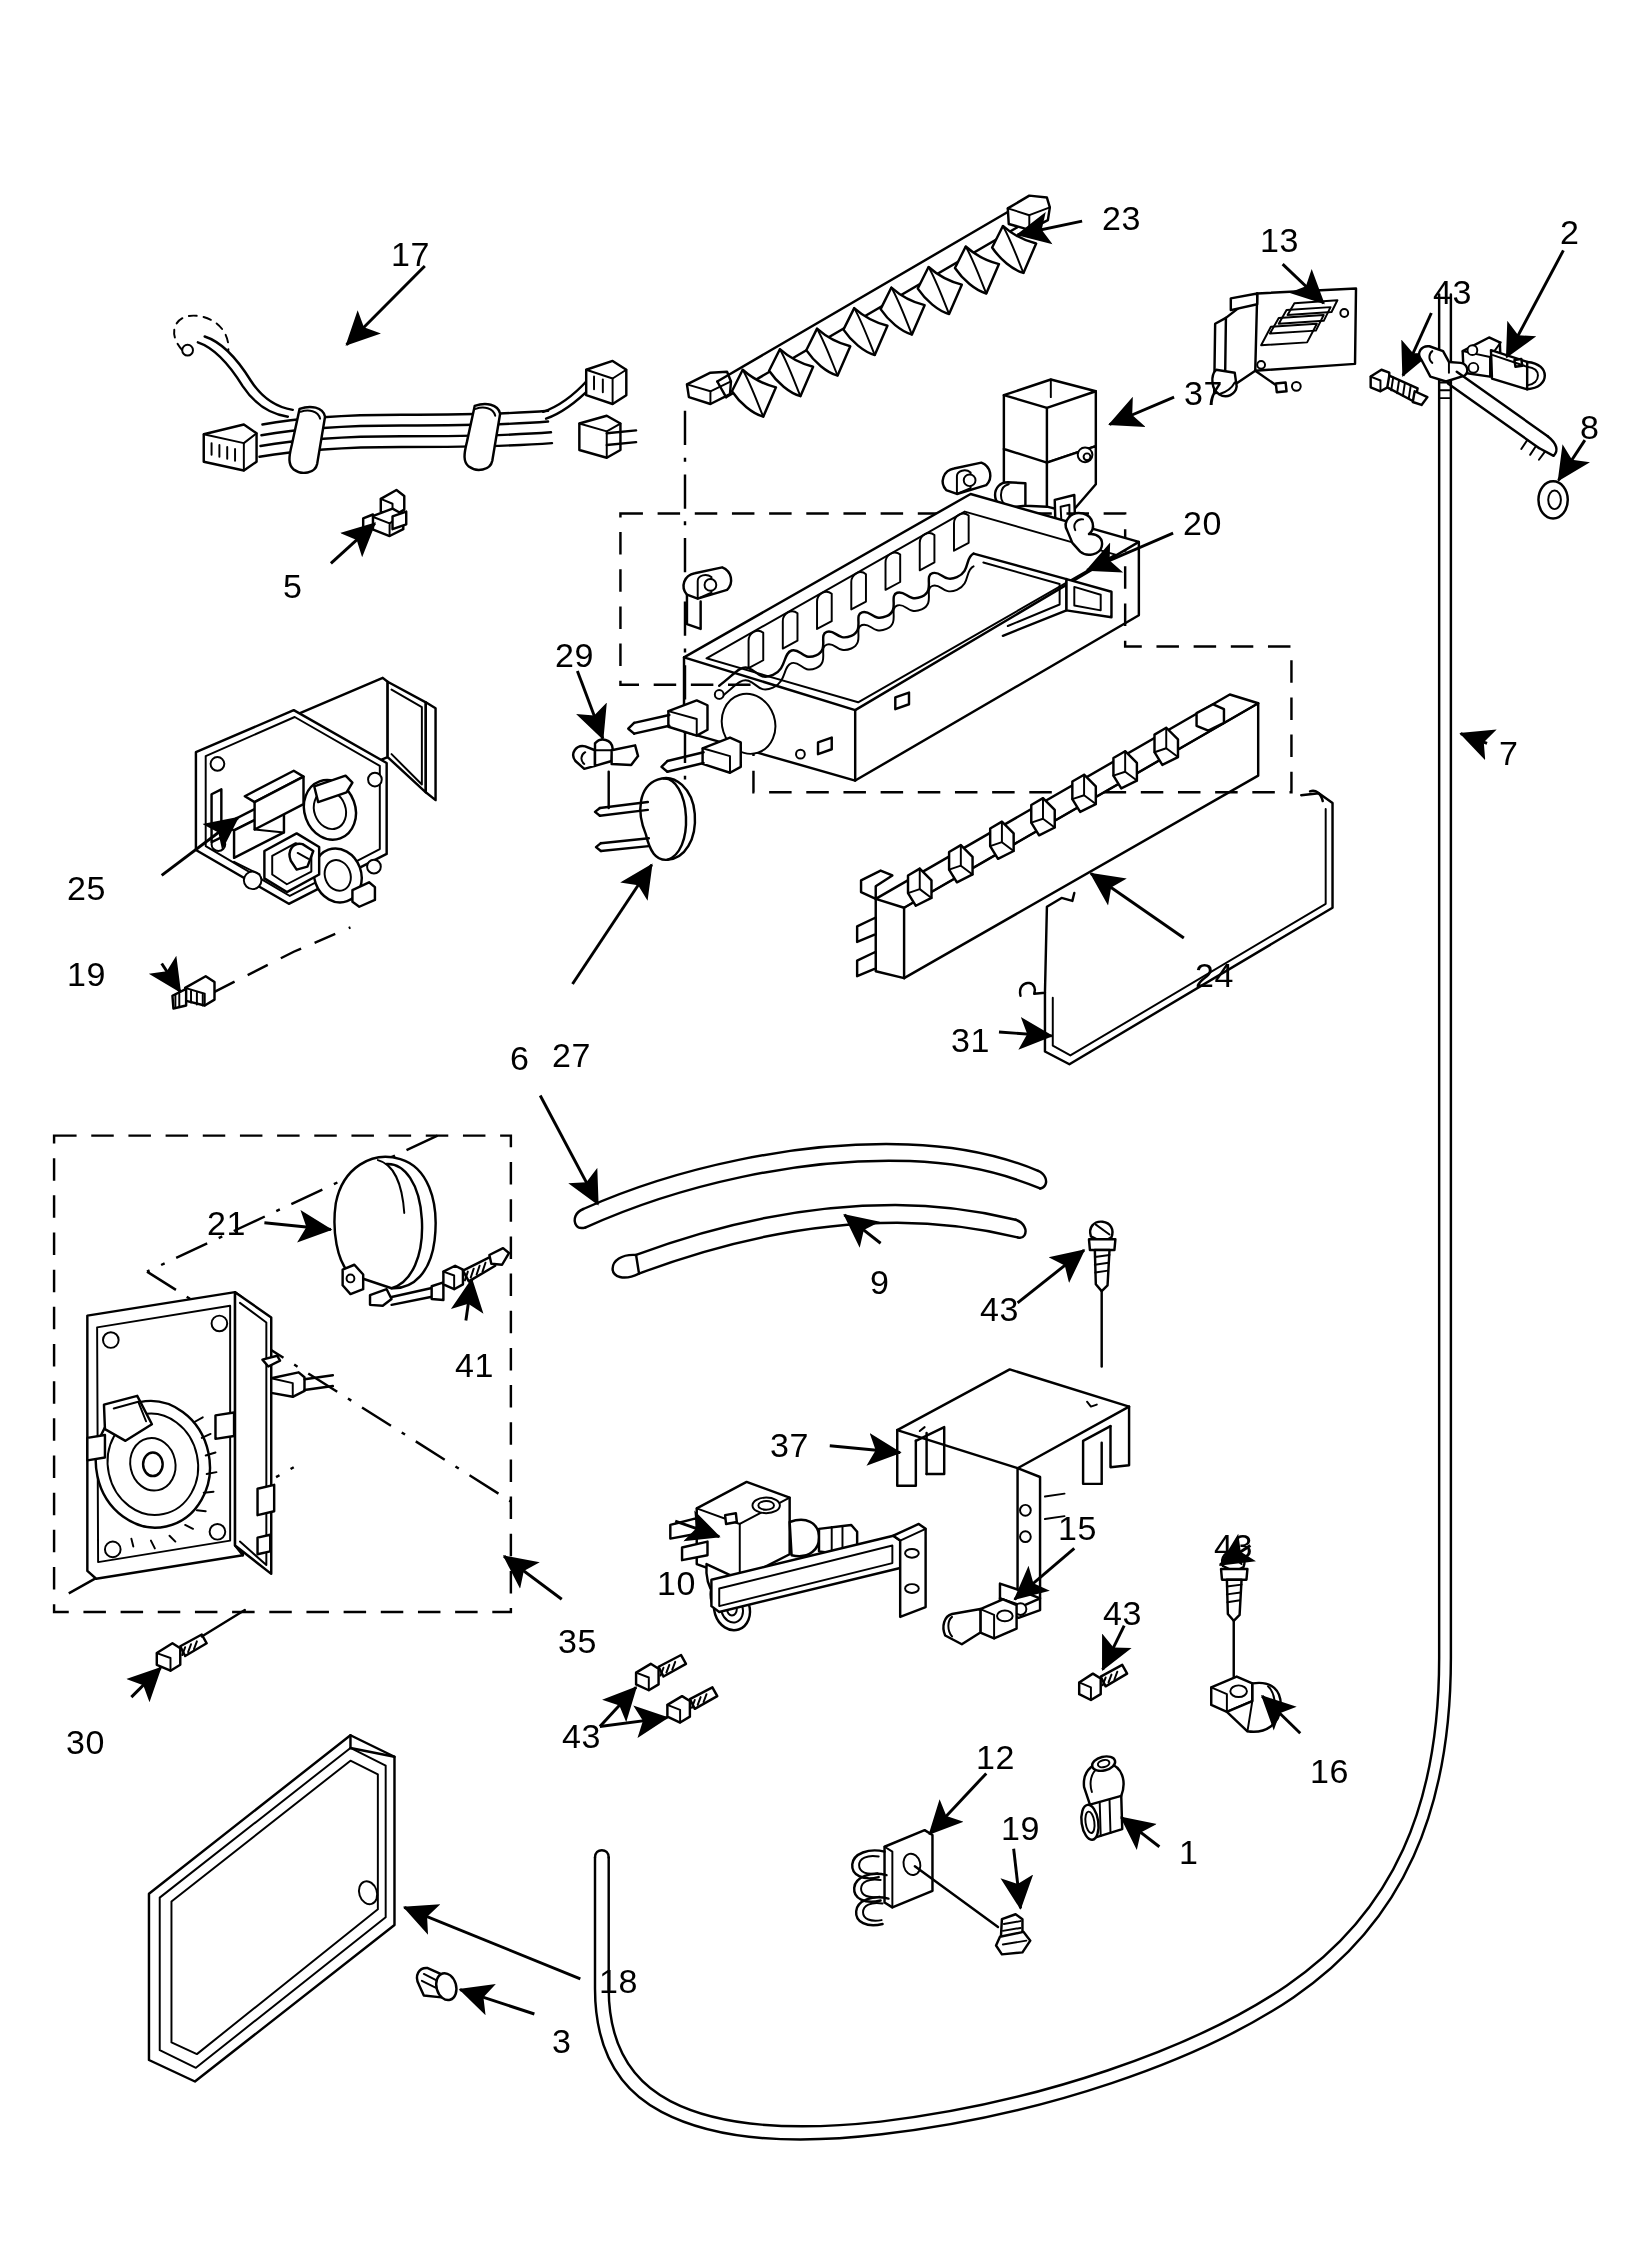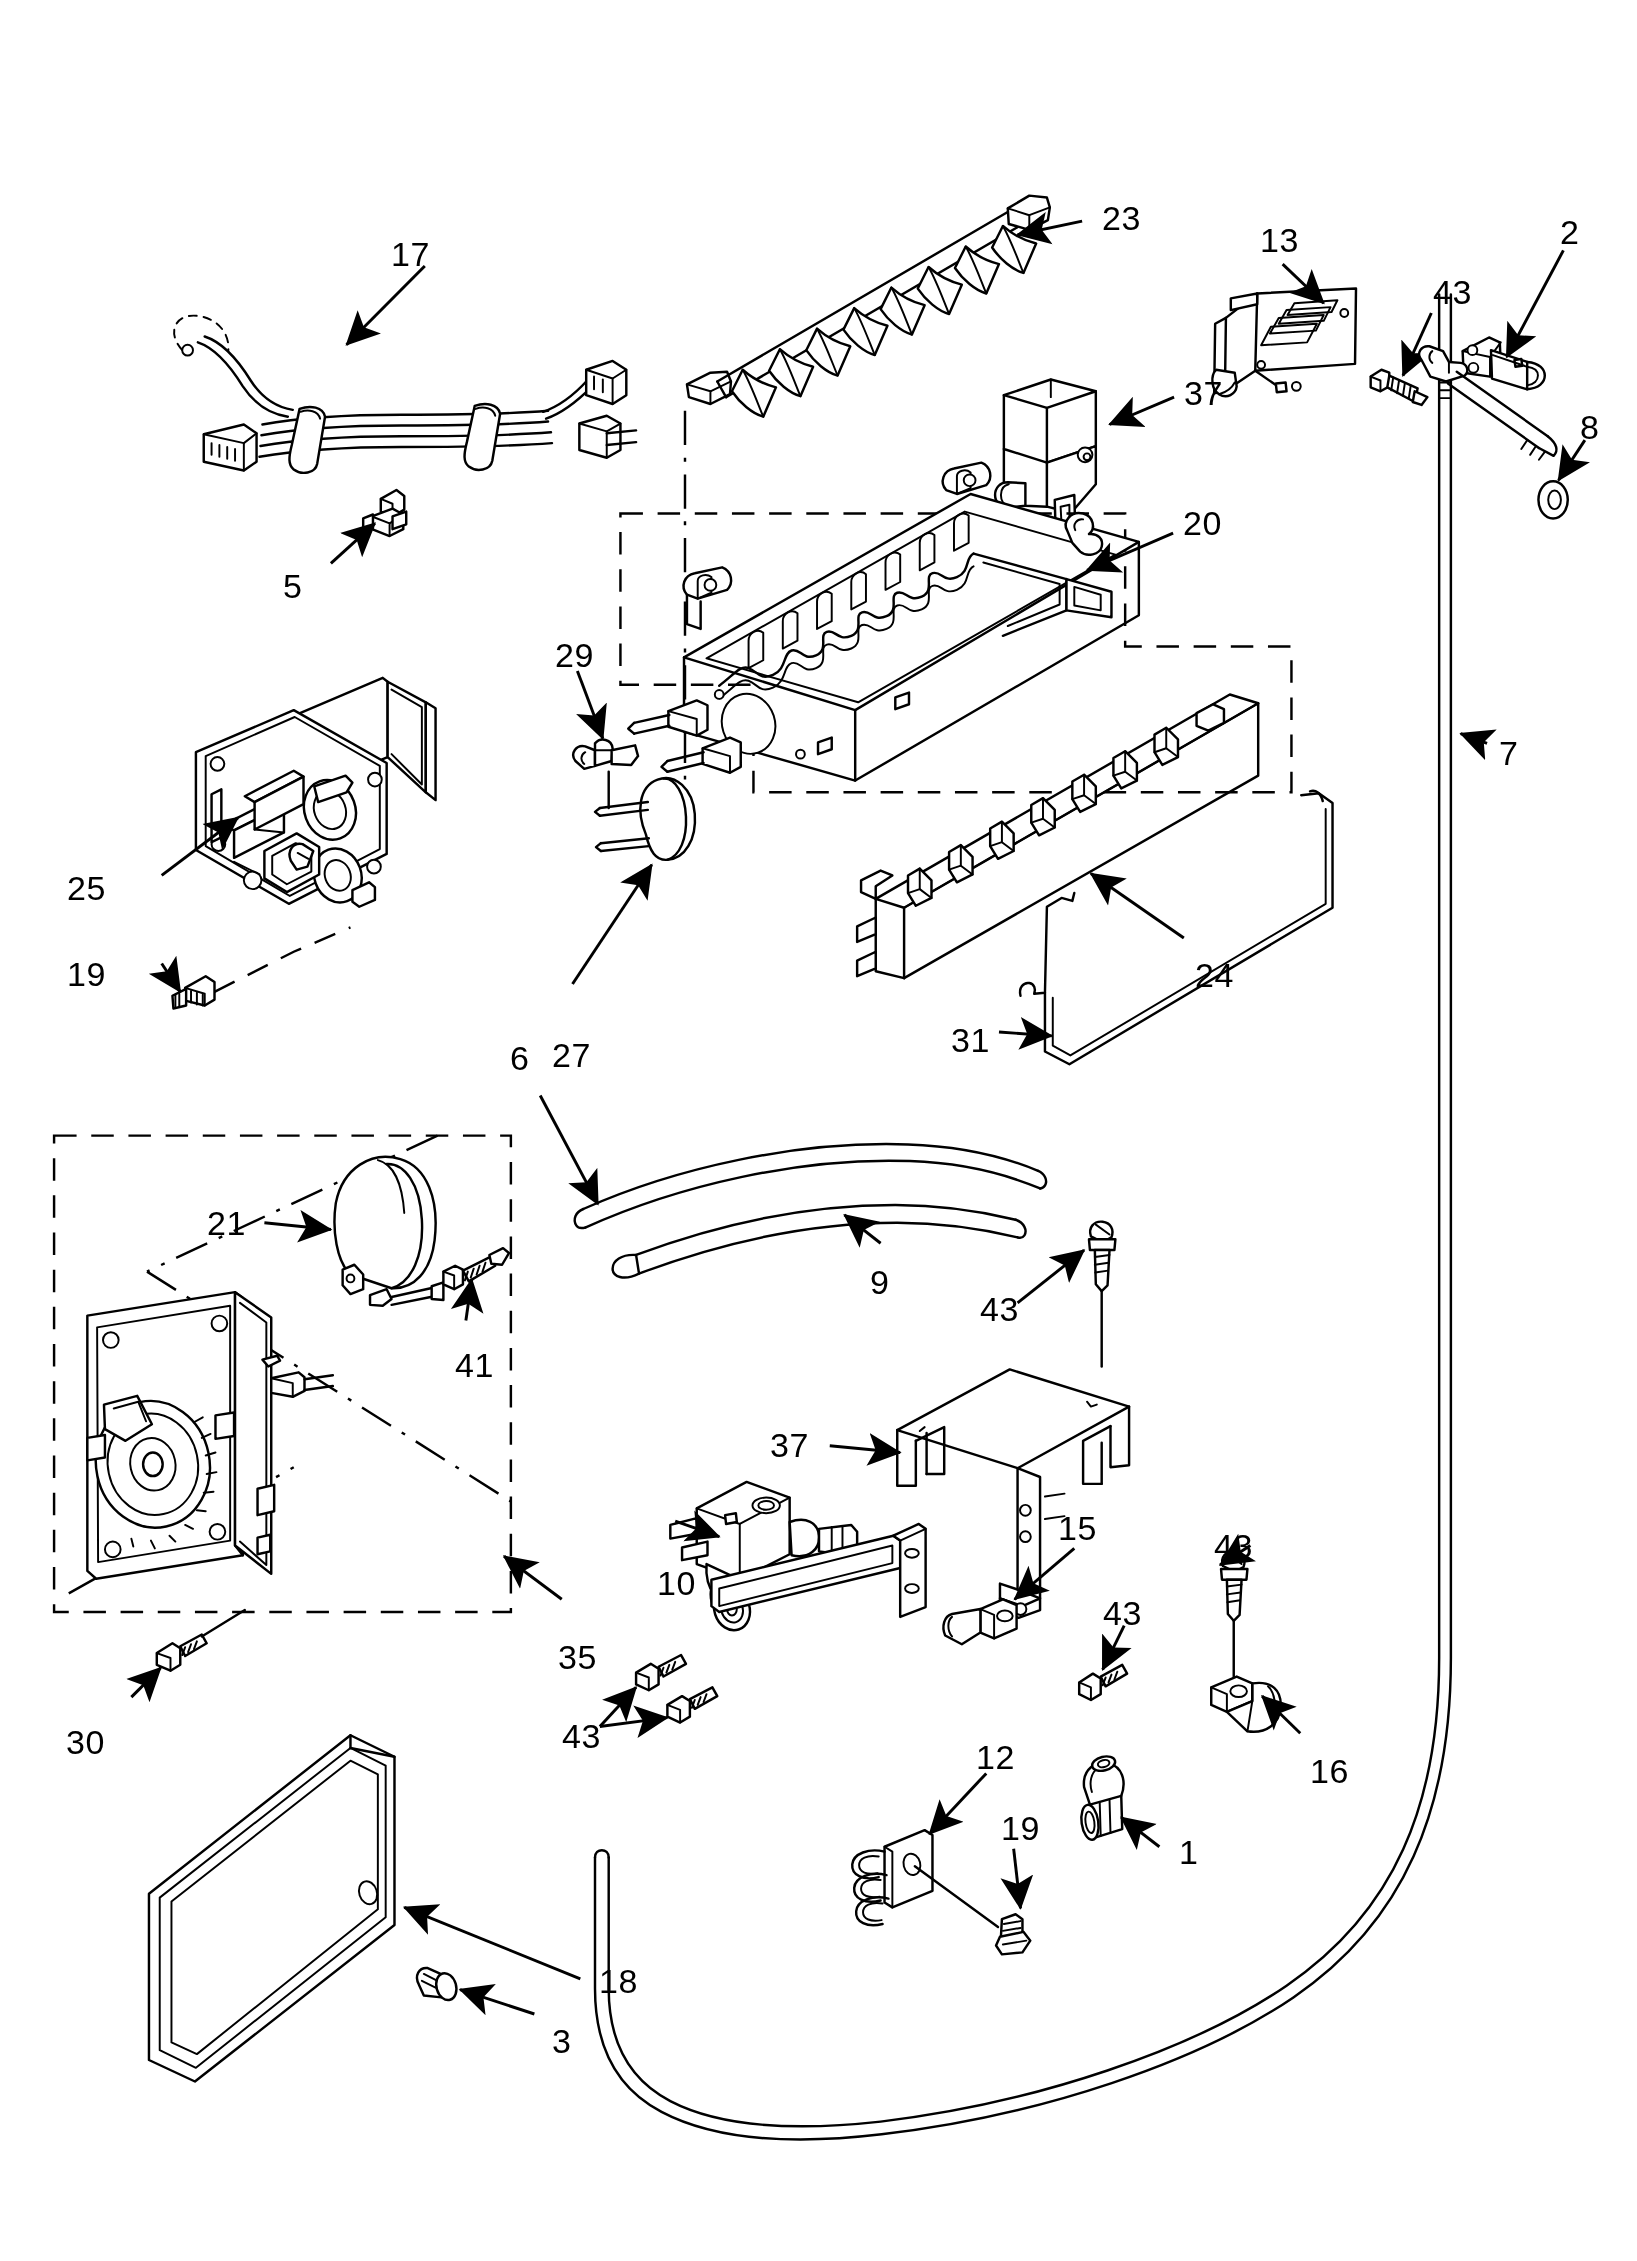--- a/index.html
+++ b/index.html
@@ -784,21 +784,21 @@
 <div class="lbl" style="left:552px;top:1022px;margin-top:16px;">27</div>
 <div class="lbl" style="left:870px;top:1265px;">9</div>
 <div class="lbl" style="left:207px;top:1206px;">21</div>
 <div class="lbl" style="left:980px;top:1292px;">43</div>
 <div class="lbl" style="left:455px;top:1348px;">41</div>
 <div class="lbl" style="left:770px;top:1428px;">37</div>
 <div class="lbl" style="left:619px;top:1566px;margin-left:38px;">10</div>
 <div class="lbl" style="left:1058px;top:1511px;">15</div>
 <div class="lbl" style="left:1103px;top:1596px;">43</div>
 <div class="lbl" style="left:1214px;top:1529px;">43</div>
-<div class="lbl" style="left:558px;top:1624px;margin-top:16px;">35</div>
+<div class="lbl" style="left:558px;top:1624px;">35</div>
 <div class="lbl" style="left:66px;top:1683px;margin-top:42px;">30</div>
 <div class="lbl" style="left:1310px;top:1754px;">16</div>
 <div class="lbl" style="left:562px;top:1719px;">43</div>
 <div class="lbl" style="left:976px;top:1740px;">12</div>
 <div class="lbl" style="left:1001px;top:1811px;">19</div>
 <div class="lbl" style="left:1179px;top:1835px;">1</div>
 <div class="lbl" style="left:599px;top:1964px;">18</div>
 <div class="lbl" style="left:552px;top:2024px;">3</div>
 
 </div>

